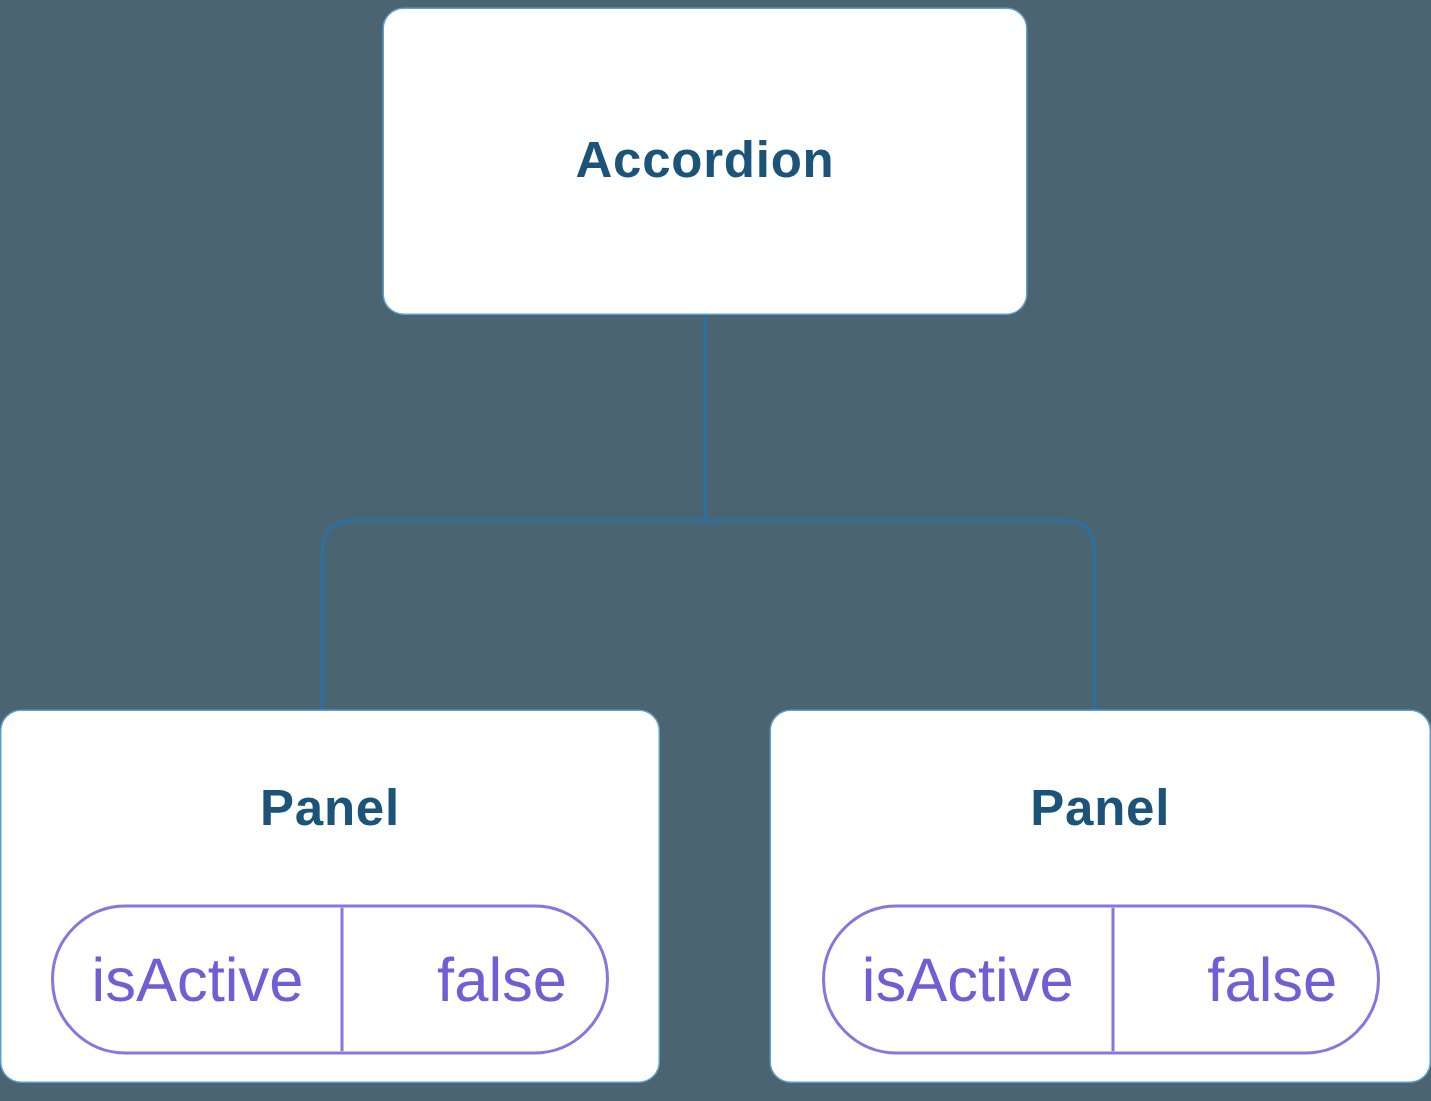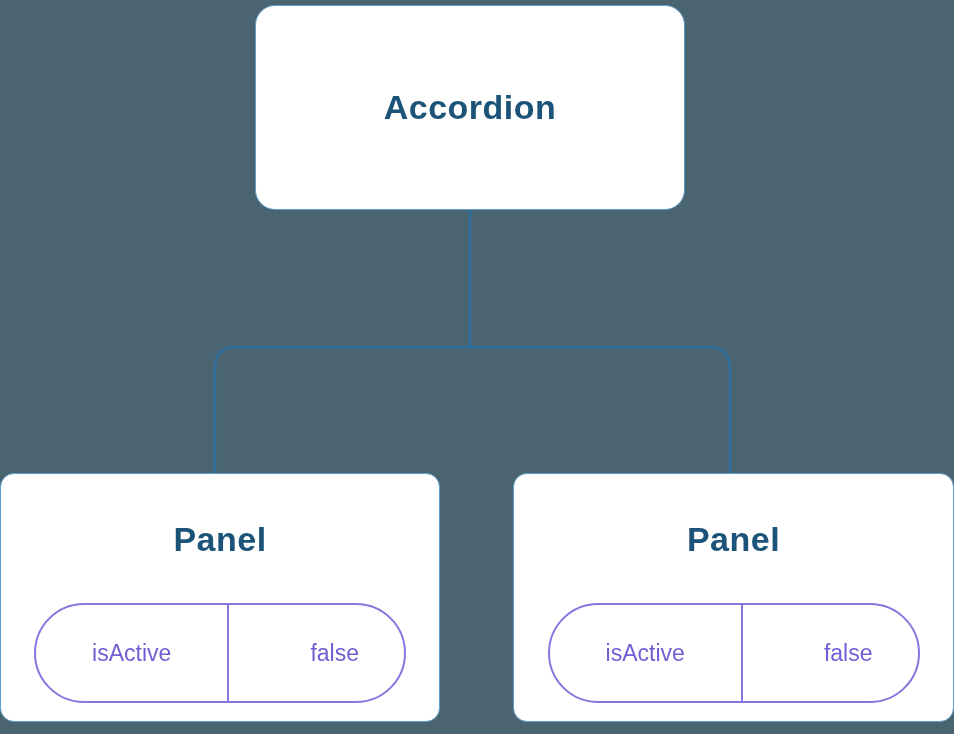--- a/index.html
+++ b/index.html
@@ -32,21 +32,20 @@
     box-sizing: border-box;
   }
   .node-root {
     left: 255px;
     top: 5px;
     width: 430px;
     height: 205px;
     display: flex;
     align-items: center;
     justify-content: center;
-    border-radius: 20px;
   }
   .node-label {
     color: #1b5379;
     font-size: 34px;
     font-weight: 600;
     letter-spacing: 0.5px;
   }
   .node-panel {
     top: 473px;
     width: 440px;
@@ -76,21 +75,21 @@
     display: flex;
     align-items: stretch;
     overflow: hidden;
     background: #ffffff;
   }
   .prop-cell {
     display: flex;
     align-items: center;
     justify-content: center;
     color: #6f5fd4;
-    font-size: 23px;
+    font-size: 41px;
   }
   .prop-name {
     width: 58%;
     border-right: 2px solid #8577dd;
   }
   .prop-value {
     width: 42%;
     padding-left: 36px;
   }
 </style>

